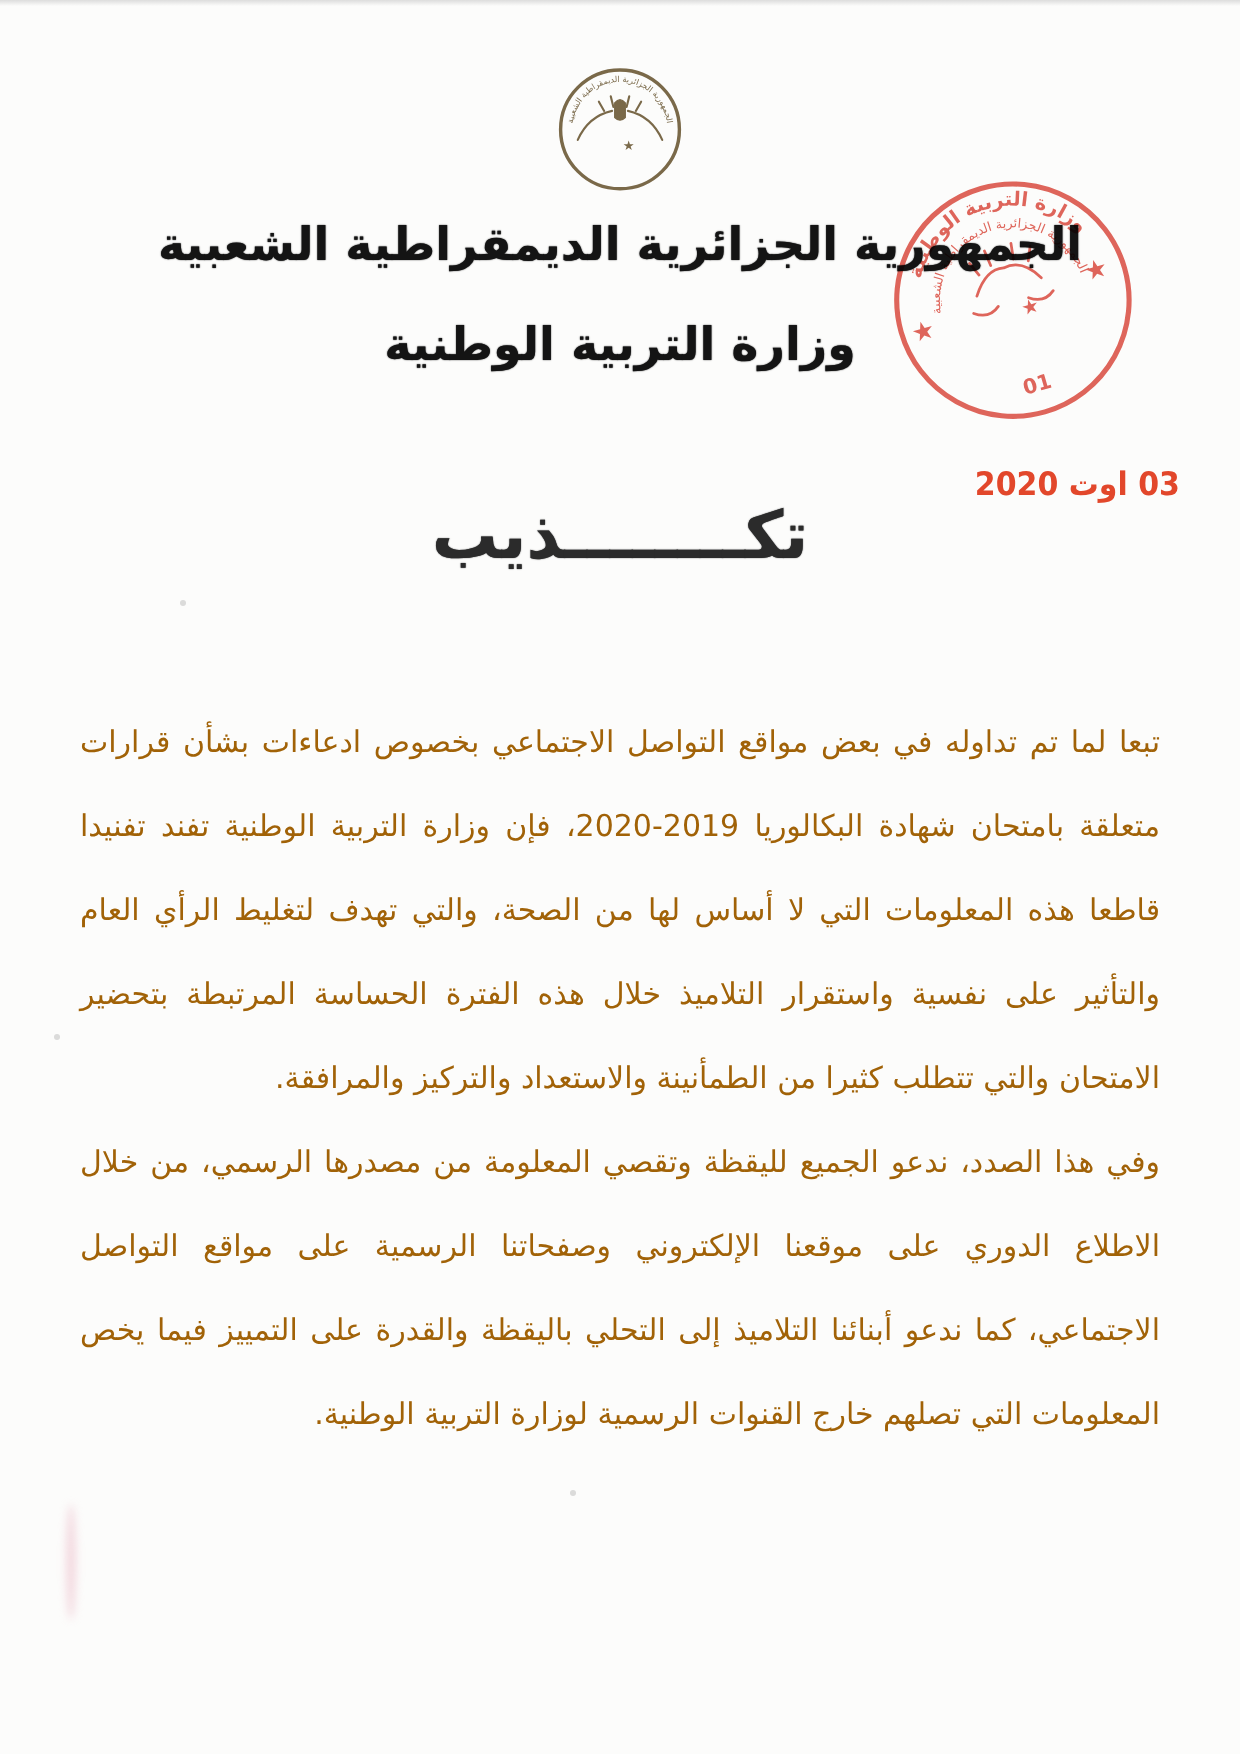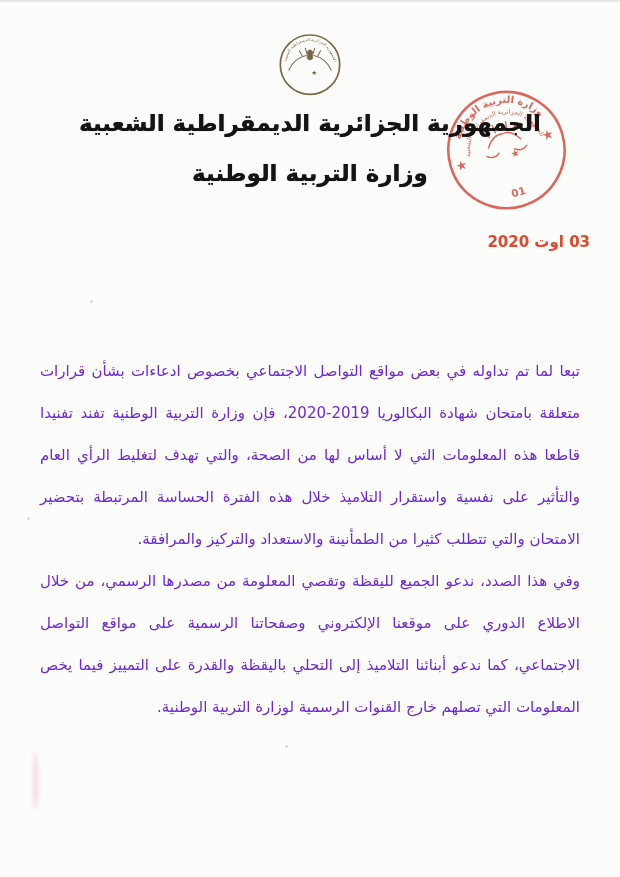--- a/index.html
+++ b/index.html
@@ -26,21 +26,21 @@
     mix-blend-mode:multiply;opacity:.88;}
 
   .datestamp{position:absolute;top:233px;right:30px;direction:rtl;
     color:#e2472b;font-size:15px;font-weight:bold;letter-spacing:1.5px;
     transform:scaleY(1.08);}
 
   .title{position:absolute;top:248px;left:0;width:100%;text-align:center;direction:rtl;
     font-size:33px;font-weight:bold;color:#2b2b2b;text-shadow:0 0 .6px #222;}
 
   .bodytext{position:absolute;top:350px;right:40px;left:40px;direction:rtl;
-    text-align:justify;font-size:15px;line-height:42px;color:#6d28d9;}
+    text-align:justify;font-size:15px;line-height:42px;color:#a16207;}
   .bodytext p{margin:0;}
 </style>
 </head>
 <body>
 
 <div class="page">
 
   <div class="scan-top"></div>
 
   <div class="emblem">
@@ -92,20 +92,21 @@
         <path d="M44,66 q7,5 13,0 M73,66 q7,5 13,0"></path>
         <path d="M65,52 A16,16 0 1,0 65,84 A12,12 0 0,1 65,52" fill="#dd5145" stroke="none"></path>
       </g>
       <text x="68" y="74" font-size="10" fill="#dd5145">★</text>
       <text x="65" y="113" text-anchor="middle" font-size="10.5" font-weight="bold" fill="#dd5145">01</text>
     </svg>
   </div>
 
   <div class="datestamp" dir="rtl">03 اوت 2020</div>
 
+  <div class="title" dir="rtl">تكــــــــذيب</div>
 
   <div class="bodytext" dir="rtl">
     <p>تبعا لما تم تداوله في بعض مواقع التواصل الاجتماعي بخصوص ادعاءات بشأن قرارات متعلقة بامتحان شهادة البكالوريا 2019-2020، فإن وزارة التربية الوطنية تفند تفنيدا قاطعا هذه المعلومات التي لا أساس لها من الصحة، والتي تهدف لتغليط الرأي العام والتأثير على نفسية واستقرار التلاميذ خلال هذه الفترة الحساسة المرتبطة بتحضير الامتحان والتي تتطلب كثيرا من الطمأنينة والاستعداد والتركيز والمرافقة.</p>
     <p>وفي هذا الصدد، ندعو الجميع لليقظة وتقصي المعلومة من مصدرها الرسمي، من خلال الاطلاع الدوري على موقعنا الإلكتروني وصفحاتنا الرسمية على مواقع التواصل الاجتماعي، كما ندعو أبنائنا التلاميذ إلى التحلي باليقظة والقدرة على التمييز فيما يخص المعلومات التي تصلهم خارج القنوات الرسمية لوزارة التربية الوطنية.</p>
   </div>
 
   <div class="smudge"></div>
   <div class="speck" style="top:300px;left:90px;"></div>
   <div class="speck" style="top:517px;left:27px;"></div>
   <div class="speck" style="top:745px;left:285px;"></div>

